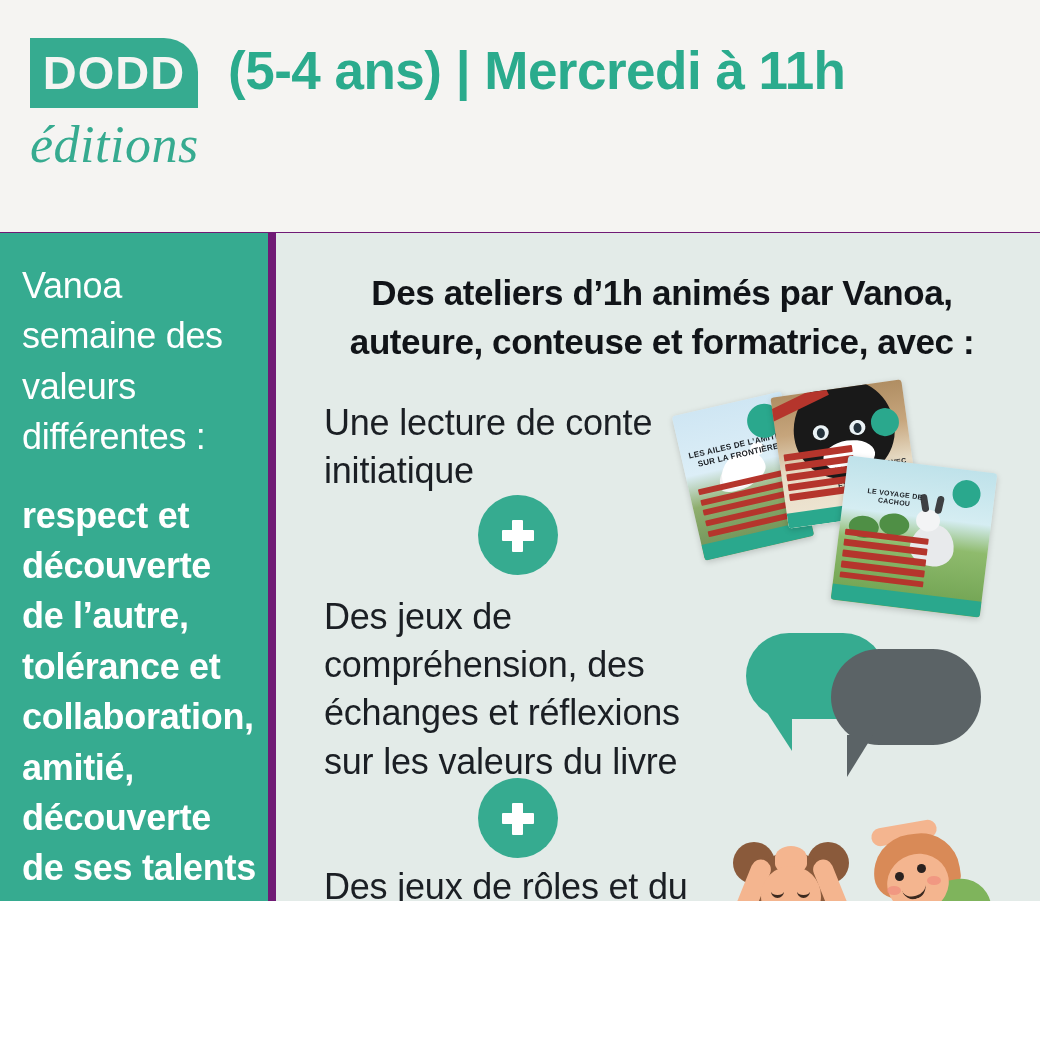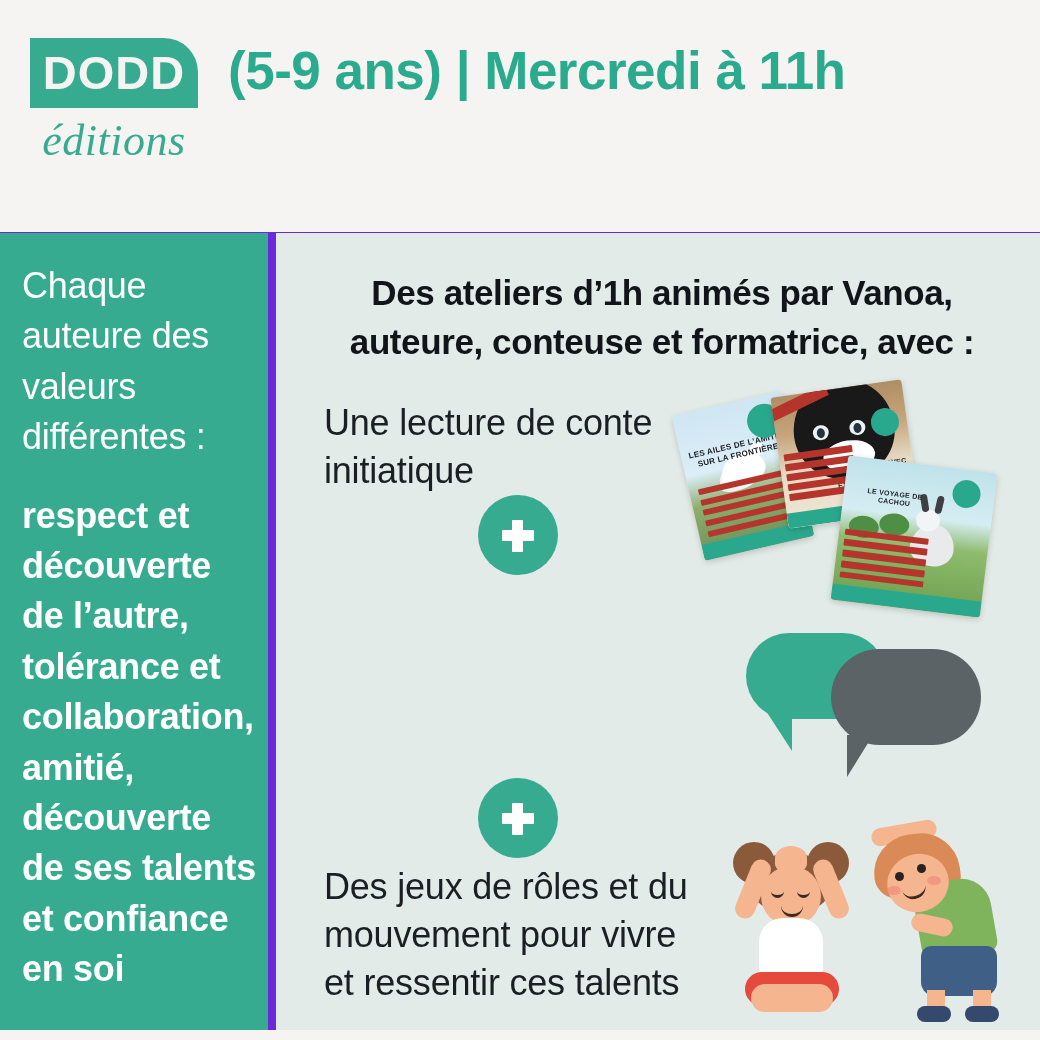--- a/index.html
+++ b/index.html
@@ -3,22 +3,22 @@
 <meta charset="utf-8">
 <style>
   html, body {
     margin: 0;
     padding: 0;
     background: #ffffff;
   }
   #poster {
     position: relative;
     width: 1040px;
-    height: 1040px;
-    background: #6d28d9;
+    height: 901px;
+    background: #701a75;
     overflow: hidden;
     font-family: "Liberation Sans", sans-serif;
   }
 
   
   .header {
     position: absolute;
     left: 0; top: 0;
     width: 1040px; height: 232px;
     background: #f5f4f2;
@@ -44,21 +44,21 @@
     font-weight: 700;
     font-size: 47px;
     letter-spacing: 1px;
     line-height: 1;
     margin-top: -2px;
   }
   .logo-sub {
     color: #36ab90;
     font-family: "Liberation Serif", serif;
     font-style: italic;
-    font-size: 44px;
+    font-size: 52px;
     line-height: 1;
     margin-top: 11px;
     letter-spacing: .5px;
   }
   .header-title {
     position: absolute;
     left: 228px; top: 36px;
     width: 790px;
     color: #2bab8d;
     font-family: "Liberation Sans", sans-serif;
@@ -451,27 +451,27 @@
 <div id="poster">
 
   <div class="header">
     <div class="logo-block">
       <div class="logo-mark">
         <span class="logo-word">DODD</span>
       </div>
       <div class="logo-sub">éditions</div>
     </div>
     <div class="header-title">
-      <span class="line2">(5-9 ans) | Mercredi à 11h</span>
+      <span class="line2">(5-4 ans) | Mercredi à 11h</span>
     </div>
   </div>
 
   <div class="left-panel">
     <div class="left-text">
-      <span>Chaque auteure des valeurs différentes :</span>
+      <span>Vanoa semaine des valeurs différentes :</span>
       <span class="para2">respect et découverte de l’autre, tolérance et collaboration, amitié, découverte de ses talents et confiance en soi</span>
     </div>
   </div>
 
   <div class="right-panel">
 
     <div class="main-heading">Des ateliers d’1h animés par Vanoa, auteure, conteuse et formatrice, avec :</div>
 
     <div class="item-text" id="item1-text">Une lecture de conte initiatique</div>
 
@@ -524,20 +524,21 @@
             <i></i>
             <i></i>
           </div>
         <div class="book-badge" style="right:14px;top:10px;width:28px;height:28px;"></div>
         <div class="book-foot"></div>
       </div>
     </div>
 
     <div class="plus-badge" id="plus-1"></div>
 
+    <div class="item-text" id="item2-text">Des jeux de compréhension, des échanges et réflexions sur les valeurs du livre</div>
 
     <div class="bubbles">
       <div class="bubble" id="bubble-teal">
         <div class="body"></div>
         <div class="tail"></div>
       </div>
       <div class="bubble" id="bubble-gray">
         <div class="body"></div>
         <div class="tail"></div>
       </div>

